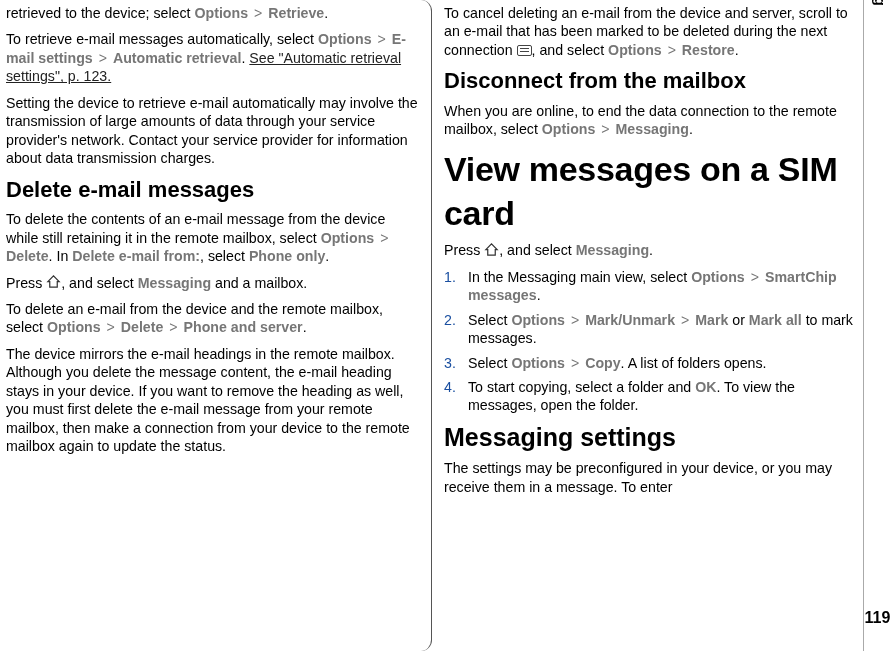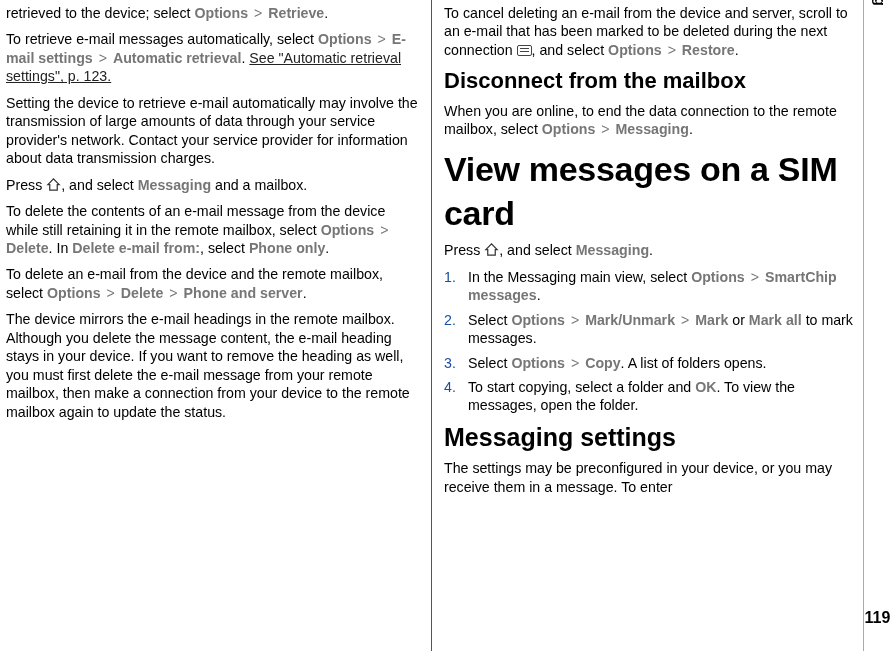--- a/index.html
+++ b/index.html
@@ -14,20 +14,21 @@
   .page {
     display: flex;
     height: 100%;
   }
   .col {
     flex: 1;
     padding: 4px 10px 4px 6px;
     font-size: 14.2px;
     line-height: 1.3;
     color: #000;
+    border-radius: 11px;
   }
   .col.left {
     border-right: 1px solid #555;
   }
   .col.right {
     padding-left: 12px;
     padding-right: 4px;
   }
   .sidebar {
     width: 28px;
@@ -117,29 +118,30 @@
     <p>
       <span>retrieved to the device; select </span><span class="opt">Options</span><span class="gt"> &gt; </span><span class="opt">Retrieve</span><span>.</span>
     </p>
 
     <p>
       <span>To retrieve e-mail messages automatically, select </span><span class="opt">Options</span><span class="gt"> &gt; </span><span class="opt">E-mail settings</span><span class="gt"> &gt; </span><span class="opt">Automatic retrieval</span><span>. </span><span class="link">See "Automatic retrieval settings", p. 123.</span>
     </p>
 
     <p>Setting the device to retrieve e-mail automatically may involve the transmission of large amounts of data through your service provider's network. Contact your service provider for information about data transmission charges.</p>
 
+    <h2>Delete e-mail messages</h2>
+
+    <p>
+      <span>To delete the contents of an e-mail message from the device while still retaining it in the remote mailbox, select </span><span class="opt">Options</span><span class="gt"> &gt; </span><span class="opt">Delete</span><span>. In </span><span class="opt">Delete e-mail from:</span><span>, select </span><span class="opt">Phone only</span><span>.</span>
+    </p>
 
     <p>
       <span>Press </span><span class="home-icon"><svg viewBox="0 0 16 14">
             <path d="M2 7 L8 1 L14 7 L12 7 L12 13 L4 13 L4 7 Z" fill="none" stroke="#333" stroke-width="1.3"></path>
           </svg></span><span>, and select </span><span class="opt">Messaging</span><span> and a mailbox.</span>
-    </p>
-
-    <p>
-      <span>To delete the contents of an e-mail message from the device while still retaining it in the remote mailbox, select </span><span class="opt">Options</span><span class="gt"> &gt; </span><span class="opt">Delete</span><span>. In </span><span class="opt">Delete e-mail from:</span><span>, select </span><span class="opt">Phone only</span><span>.</span>
     </p>
 
     <p>
       <span>To delete an e-mail from the device and the remote mailbox, select </span><span class="opt">Options</span><span class="gt"> &gt; </span><span class="opt">Delete</span><span class="gt"> &gt; </span><span class="opt">Phone and server</span><span>.</span>
     </p>
 
     <p>The device mirrors the e-mail headings in the remote mailbox. Although you delete the message content, the e-mail heading stays in your device. If you want to remove the heading as well, you must first delete the e-mail message from your remote mailbox, then make a connection from your device to the remote mailbox again to update the status.</p>
   </div>
 
   <div class="col right">

